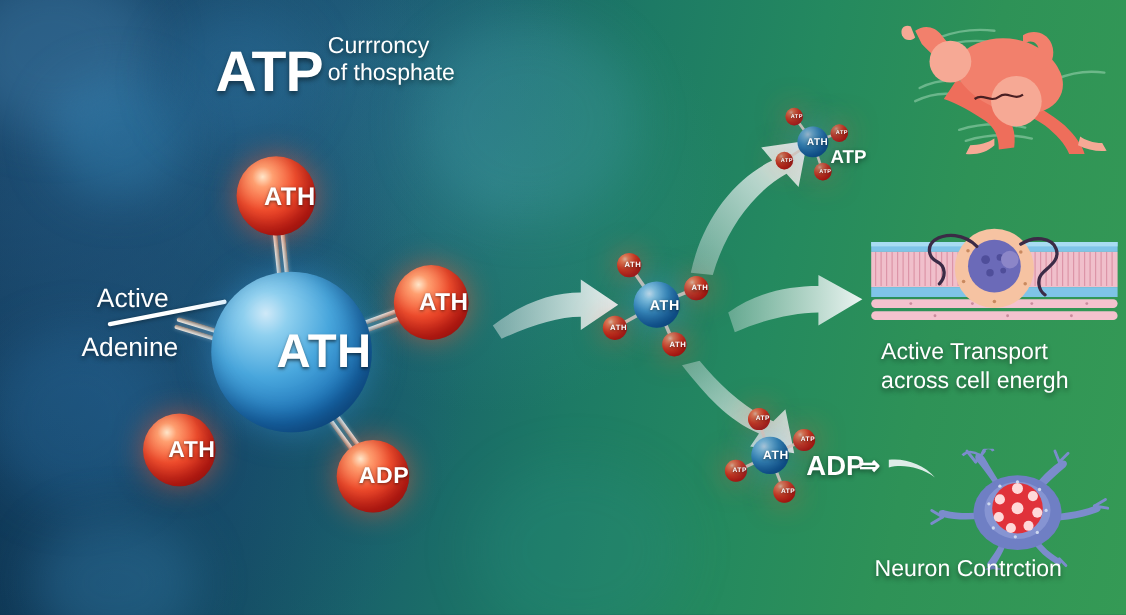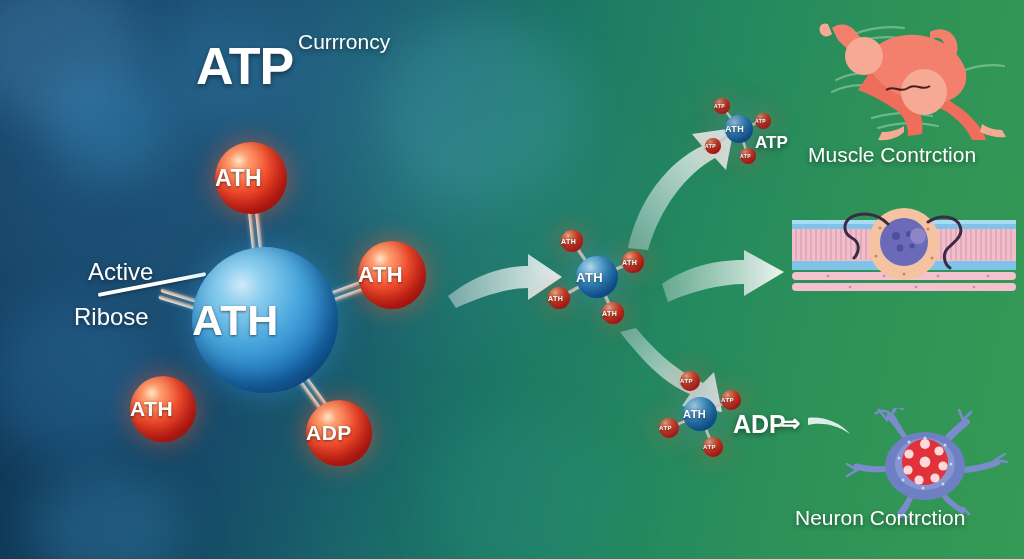--- a/index.html
+++ b/index.html
@@ -18,21 +18,21 @@
         #1d7a65 52%, #24895f 66%, #2e9257 80%, #359a55 100%);
     padding-left: 44px;
   }
 
   
   .blob { position:absolute; border-radius:50%; filter:blur(22px); pointer-events:none; }
 
   
   .sphere {
     position:absolute; border-radius:50%;
-    display:flex; align-items:center; justify-content:flex-start;
+    display:flex; align-items:center; justify-content:flex-end;
     color:#fff; font-weight:bold; letter-spacing:.5px;
     text-shadow:0 1px 3px rgba(0,0,0,.55);
   }
   .sphere.blue {
     background:
       radial-gradient(circle at 34% 26%, #cfe9f8 0%, #8fd0ef 14%, #49a7dd 40%, #1b72b8 70%, #0d4f8c 100%);
     box-shadow:0 0 32px rgba(60,160,230,.45), inset -8px -10px 24px rgba(5,40,80,.55);
   }
   .sphere.red {
     background:
@@ -87,24 +87,25 @@
   <div class="blob" style="left:48px;top:70px;width:120px;height:110px;background:rgba(56,140,190,.40);"></div>
   <div class="blob" style="left:-10px;top:300px;width:160px;height:160px;background:rgba(40,110,160,.35);"></div>
   <div class="blob" style="left:30px;top:470px;width:150px;height:120px;background:rgba(55,130,175,.34);"></div>
   <div class="blob" style="left:380px;top:20px;width:200px;height:180px;background:rgba(70,165,175,.25);"></div>
   <div class="blob" style="left:430px;top:420px;width:190px;height:160px;background:rgba(40,140,130,.22);"></div>
   <div class="blob" style="left:150px;top:10px;width:130px;height:120px;background:rgba(45,120,170,.30);"></div>
 
   <div class="txt" id="title-atp">ATP</div>
   <div class="txt" id="title-sub">
     <div>Currroncy</div>
+    <div>of thosphate</div>
   </div>
 
   <div class="txt" id="lbl-ribose">Active</div>
-  <div class="txt" id="lbl-adenine">Ribose</div>
+  <div class="txt" id="lbl-adenine">Adenine</div>
   <div class="leader" style="left:98px;top:293px;width:110px;transform:rotate(-11deg);transform-origin:0 50%;"></div>
 
   <div class="bond" style="left:265px;top:316px;width:112px;transform:rotate(-96deg);">
     <i style="width:112px"></i>
       <i style="width:112px"></i>
   </div>
   <div class="bond" style="left:265px;top:316px;width:108px;transform:rotate(-20deg);">
     <i style="width:108px"></i>
       <i style="width:108px"></i>
   </div>
@@ -412,16 +413,19 @@
         <circle cx="110" cy="37" r="1.5"></circle>
       <circle cx="116" cy="56" r="1.5"></circle>
         <circle cx="108" cy="76" r="1.5"></circle>
       <circle cx="88" cy="80" r="1.5"></circle>
         <circle cx="68" cy="72" r="1.5"></circle>
       <circle cx="64" cy="50" r="1.5"></circle>
         <circle cx="74" cy="34" r="1.5"></circle>
     </g>
   </svg>
 
-  <div class="txt" id="cap-muscle">Muscle Contrction</div>
+  <div class="txt" id="cap-active">
+    <div>Active Transport</div>
+    <div>across cell energh</div>
+  </div>
   <div class="txt" id="cap-neuron">Neuron Contrction</div>
 
 </div>
 
 </body></html>

